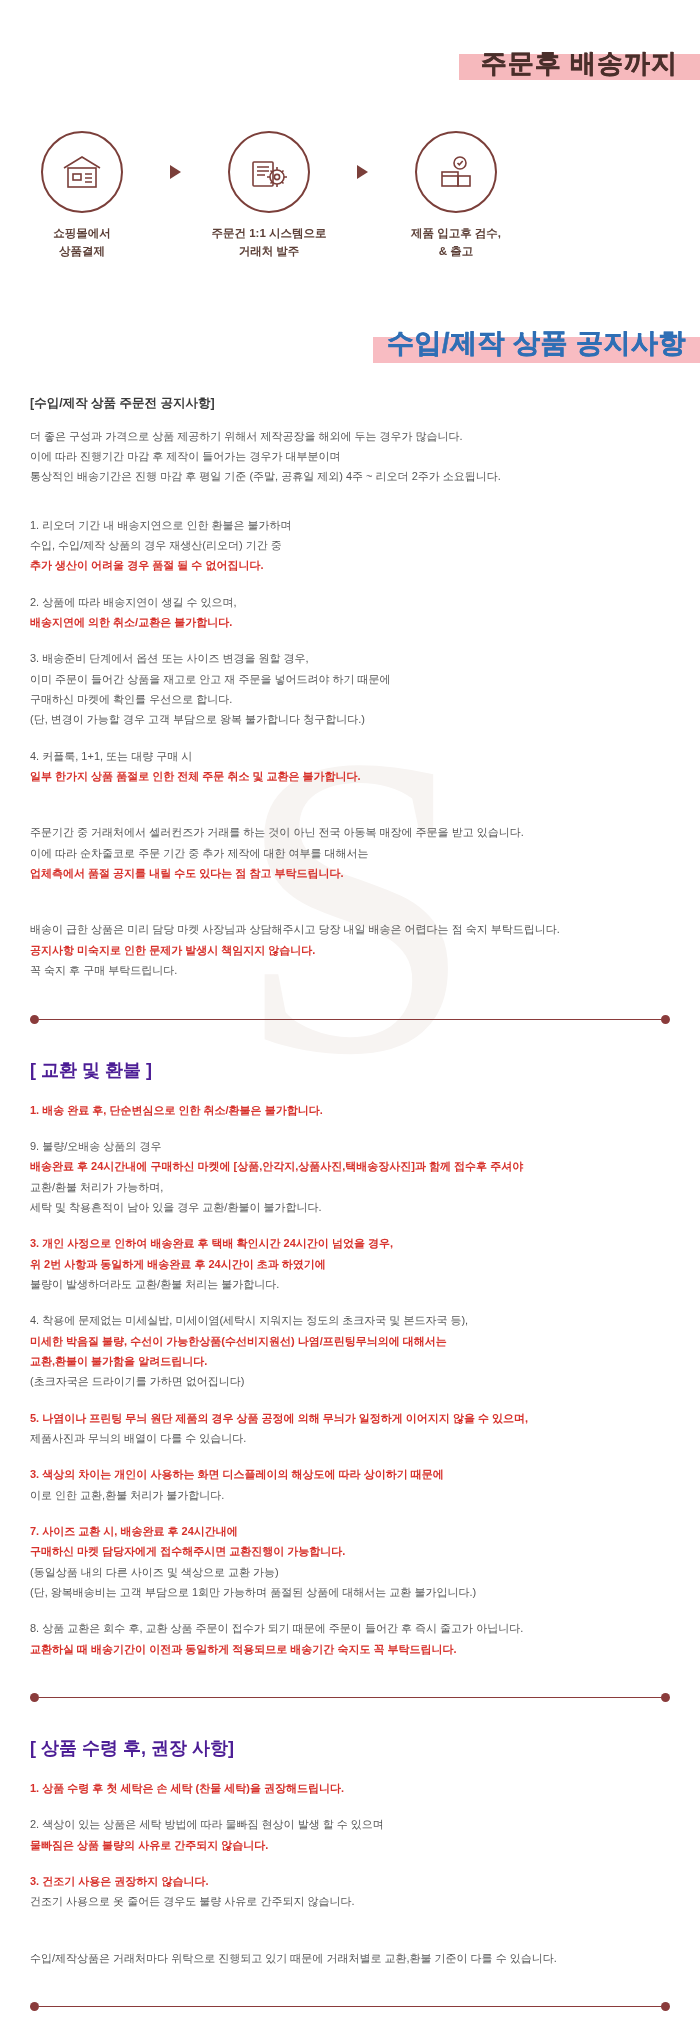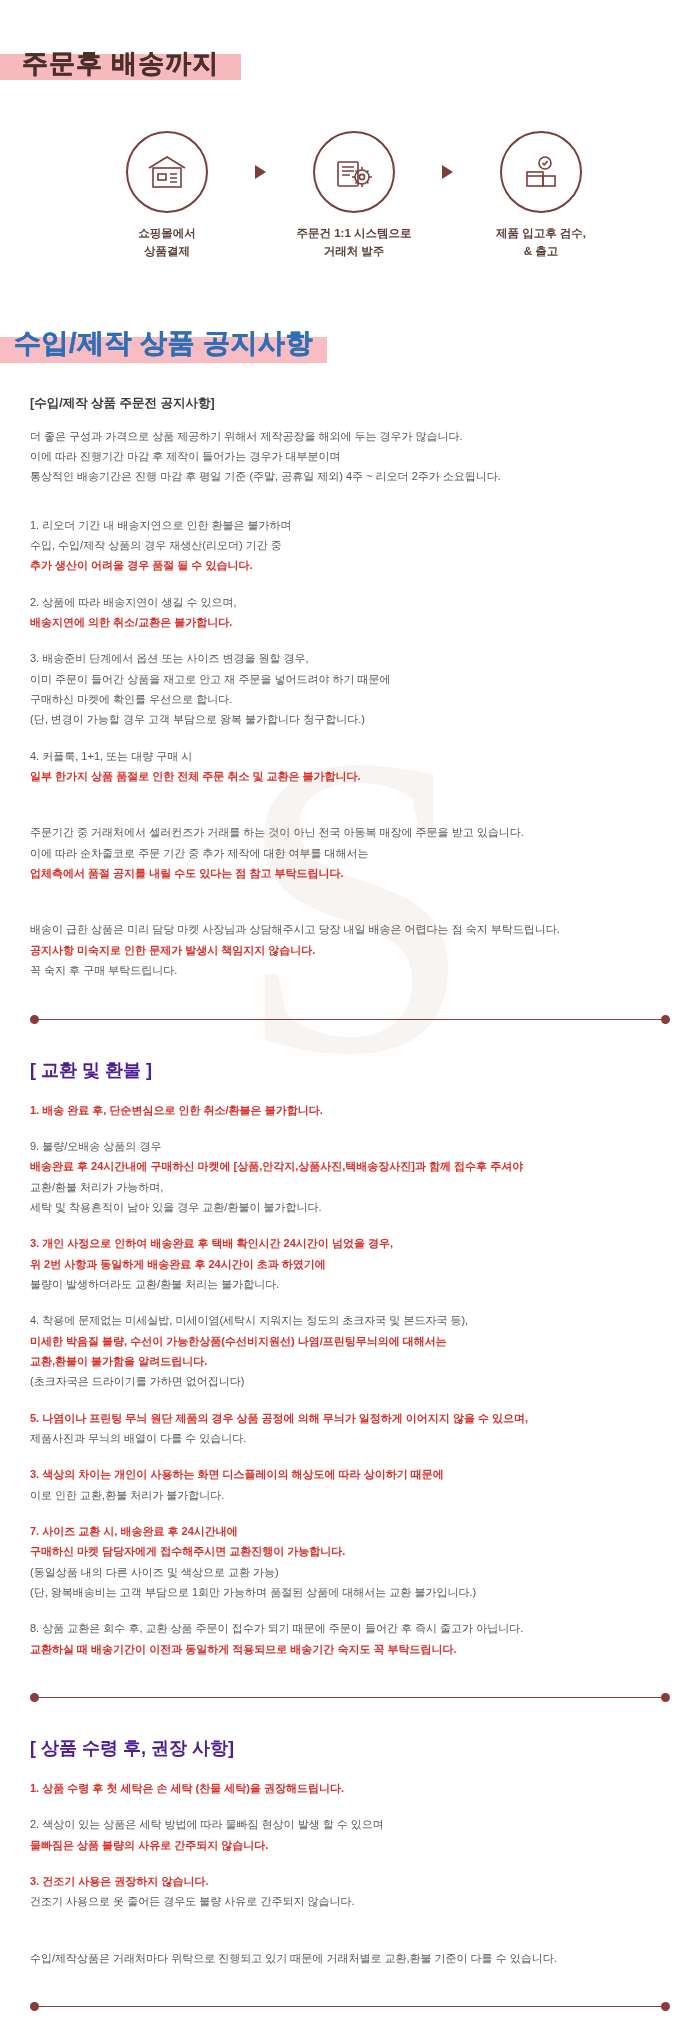--- a/index.html
+++ b/index.html
@@ -32,21 +32,21 @@
     color: #f7f4f2;
     line-height: 1;
     z-index: 0;
     user-select: none;
     letter-spacing: -10px;
   }
   .content { position: relative; z-index: 2; }
 
   
   .banner-wrap {
-    text-align: left;
+    text-align: right;
     padding-top: 42px;
   }
   .banner {
     display: inline-block;
     position: relative;
     padding: 4px 22px 6px 22px;
   }
   .banner .bar {
     position: absolute;
     left: 0; right: 0;
@@ -61,21 +61,20 @@
     font-size: 26px;
     font-weight: bold;
     color: #4a2f2b;
     letter-spacing: 1px;
     -webkit-text-stroke: 0.4px #4a2f2b;
   }
 
   
   .steps {
     display: flex;
-    justify-content: center;
     align-items: flex-start;
     gap: 14px;
     margin-top: 44px;
     margin-left: 8px;
   }
   .step {
     width: 148px;
     text-align: center;
   }
   .step .circle {
@@ -97,21 +96,21 @@
   .arrow {
     margin-top: 34px;
     width: 0; height: 0;
     border-top: 7px solid transparent;
     border-bottom: 7px solid transparent;
     border-left: 11px solid #7b3f3a;
   }
 
   
   .section-title-wrap {
-    text-align: left;
+    text-align: right;
     margin-top: 62px;
   }
   .section-title {
     display: inline-block;
     position: relative;
     padding: 2px 14px 4px 14px;
   }
   .section-title .bar {
     position: absolute;
     left: 0; right: 0;
@@ -268,21 +267,21 @@
         <span>더 좋은 구성과 가격으로 상품 제공하기 위해서 제작공장을 해외에 두는 경우가 많습니다.</span><br>
         <span>이에 따라 진행기간 마감 후 제작이 들어가는 경우가 대부분이며</span><br>
         <span>통상적인 배송기간은 진행 마감 후 평일 기준 (주말, 공휴일 제외) 4주 ~ 리오더 2주가 소요됩니다.</span><br>
       </p>
 
       <div class="gap-sm"></div>
 
       <p class="para">
         <span>1. 리오더 기간 내 배송지연으로 인한 환불은 불가하며</span><br>
         <span>수입, 수입/제작 상품의 경우 재생산(리오더) 기간 중</span><br>
-        <span class="red-b">추가 생산이 어려울 경우 품절 될 수 있습니다.</span>
+        <span class="red-b">추가 생산이 어려울 경우 품절 될 수 없어집니다.</span>
       </p>
 
       <p class="para">
         <span>2. 상품에 따라 배송지연이 생길 수 있으며,</span><br>
         <span class="red-b">배송지연에 의한 취소/교환은 불가합니다.</span>
       </p>
 
       <p class="para">
         <span>3. 배송준비 단계에서 옵션 또는 사이즈 변경을 원할 경우,</span><br>
         <span>이미 주문이 들어간 상품을 재고로 안고 재 주문을 넣어드려야 하기 때문에</span><br>

